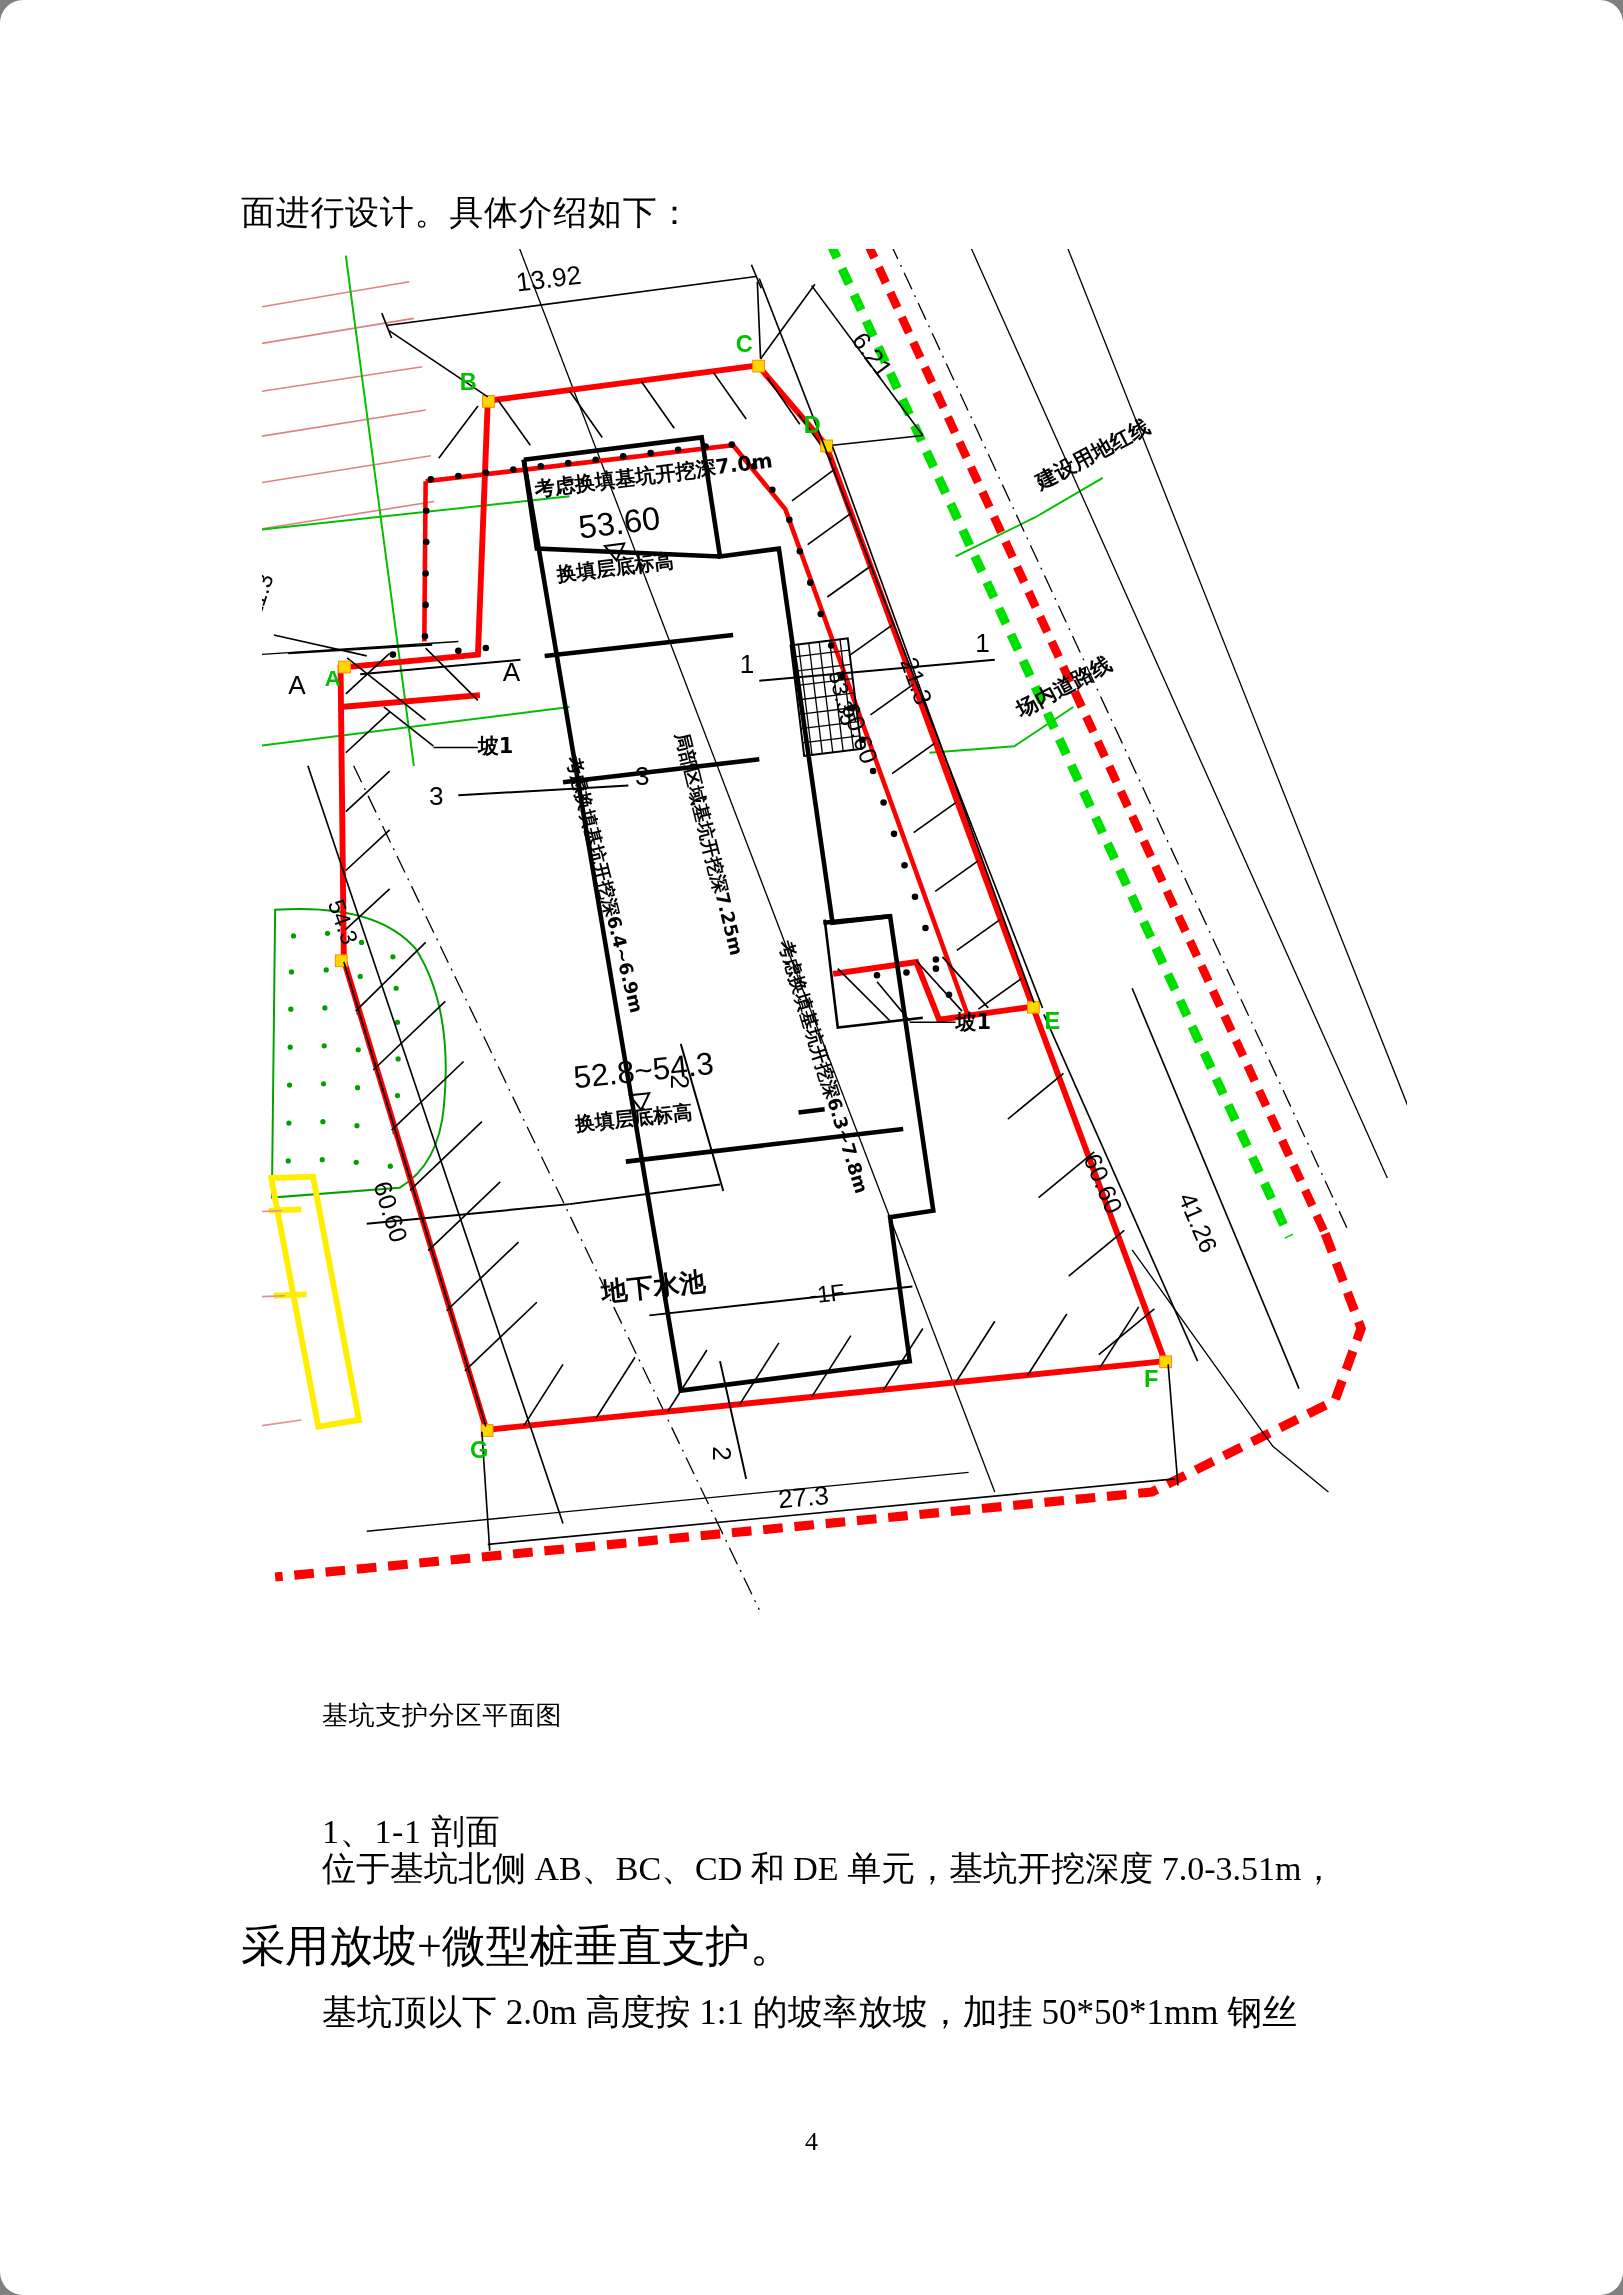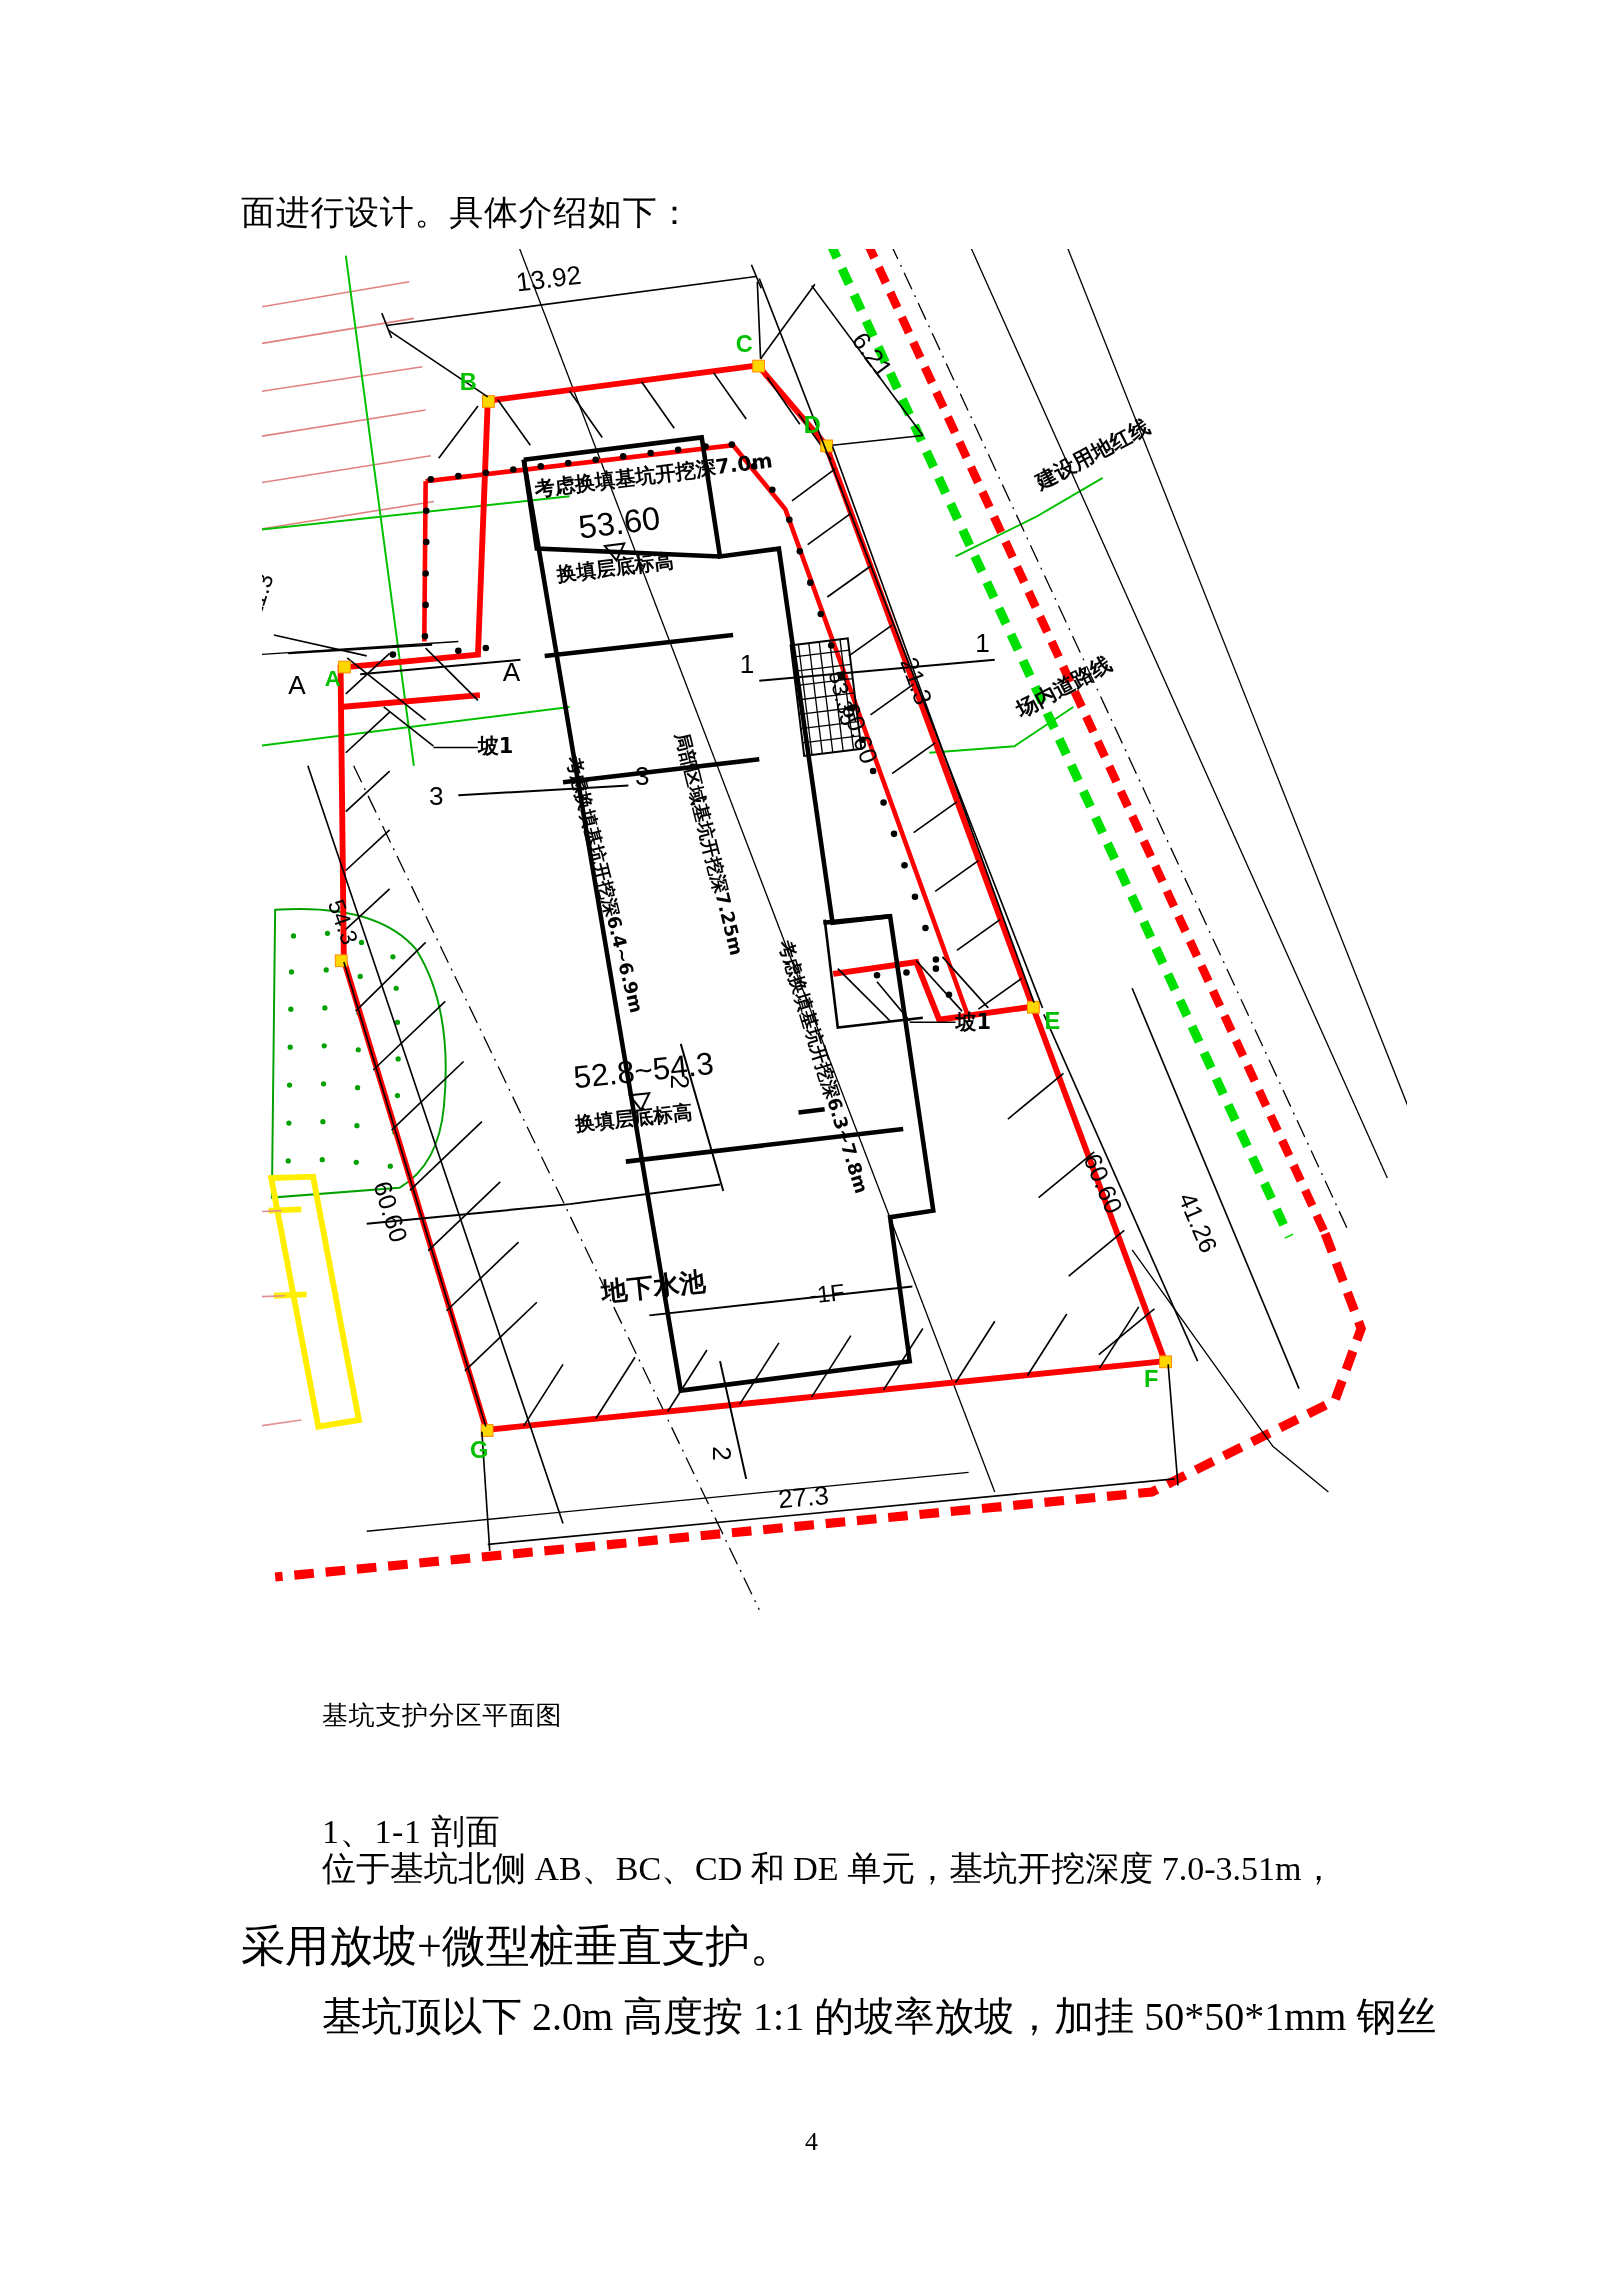--- a/index.html
+++ b/index.html
@@ -1,30 +1,31 @@
 <!DOCTYPE html>
 <html style="font-size:10.5px"><head>
 <meta charset="utf-8">
 <style>
   html,body{margin:0;padding:0;background:#808080;}
   body{font-family:"Liberation Serif",serif;}
   .page{
     position:relative;width:1623px;height:2295px;background:#ffffff;
     overflow:hidden;
+    border-radius:23px;
   }
   .body-text{
     position:absolute;font-family:"Liberation Serif",serif;
     color:#000;white-space:nowrap;
   }
   #para-intro{left:241px;top:190px;font-size:34px;letter-spacing:0.7px;}
   #fig-caption{left:322px;top:1698px;font-size:26px;letter-spacing:0.7px;}
   #sec-heading{left:322px;top:1773px;font-size:34px;letter-spacing:0.7px;margin-top:36px;}
   #para-1{left:322px;top:1846px;font-size:34px;letter-spacing:0px;}
   #para-1b{left:241px;top:1917px;font-size:44px;letter-spacing:0px;}
-  #para-2{left:322px;top:1989px;font-size:40px;letter-spacing:0px;}
+  #para-2{left:322px;top:1989px;font-size:35px;letter-spacing:0px;}
   #page-number{
     position:absolute;left:0;top:2127px;width:1623px;text-align:center;
     font-size:26px;color:#000;font-family:"Liberation Serif",serif;
   }
   #drawing{position:absolute;left:262px;top:249px;width:1145px;height:1400px;}
   #drawing svg{display:block;width:100%;height:100%;}
   .dimtext{font-family:"Liberation Sans",sans-serif;fill:#000;}
   .cjk{font-family:"DejaVu Sans",sans-serif;fill:#000;font-weight:700;}
   .ptlabel{font-family:"Liberation Sans",sans-serif;fill:#00c000;font-weight:700;}
 </style>

